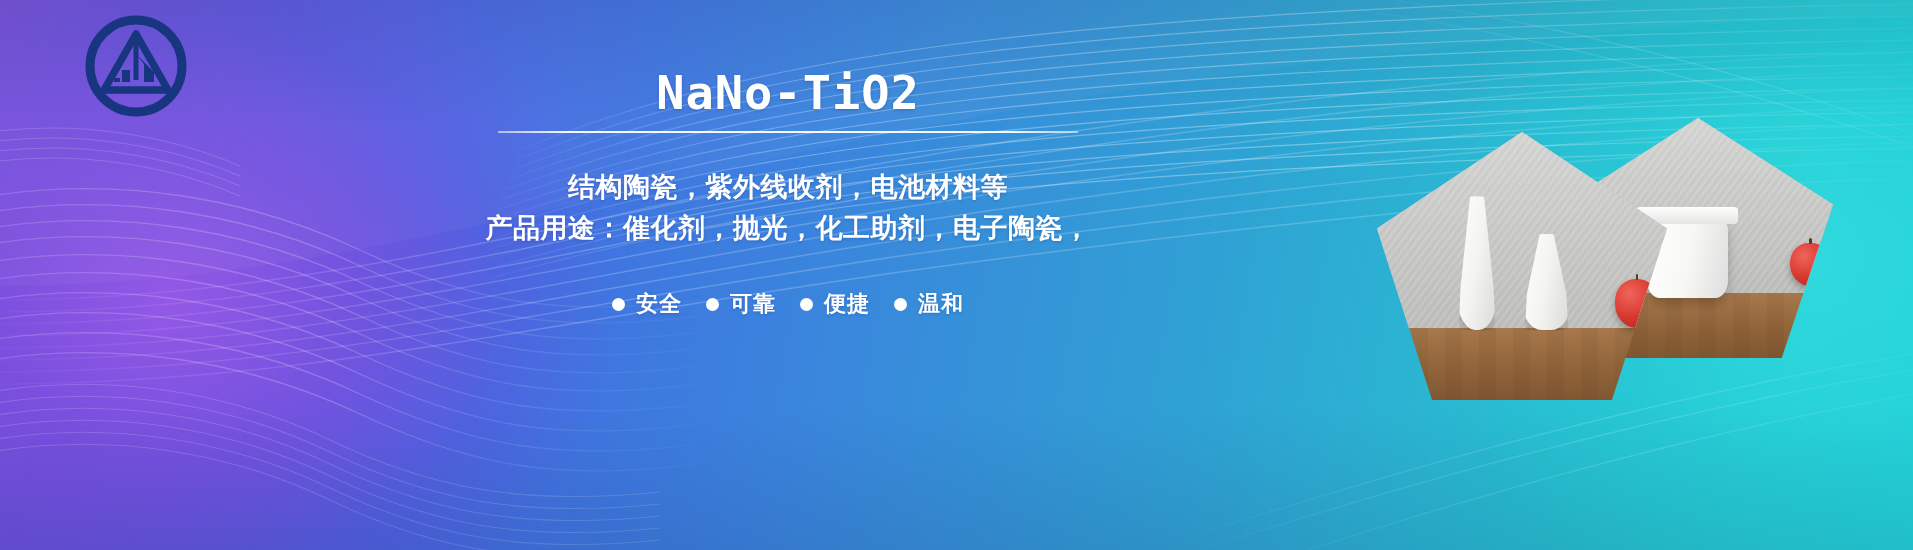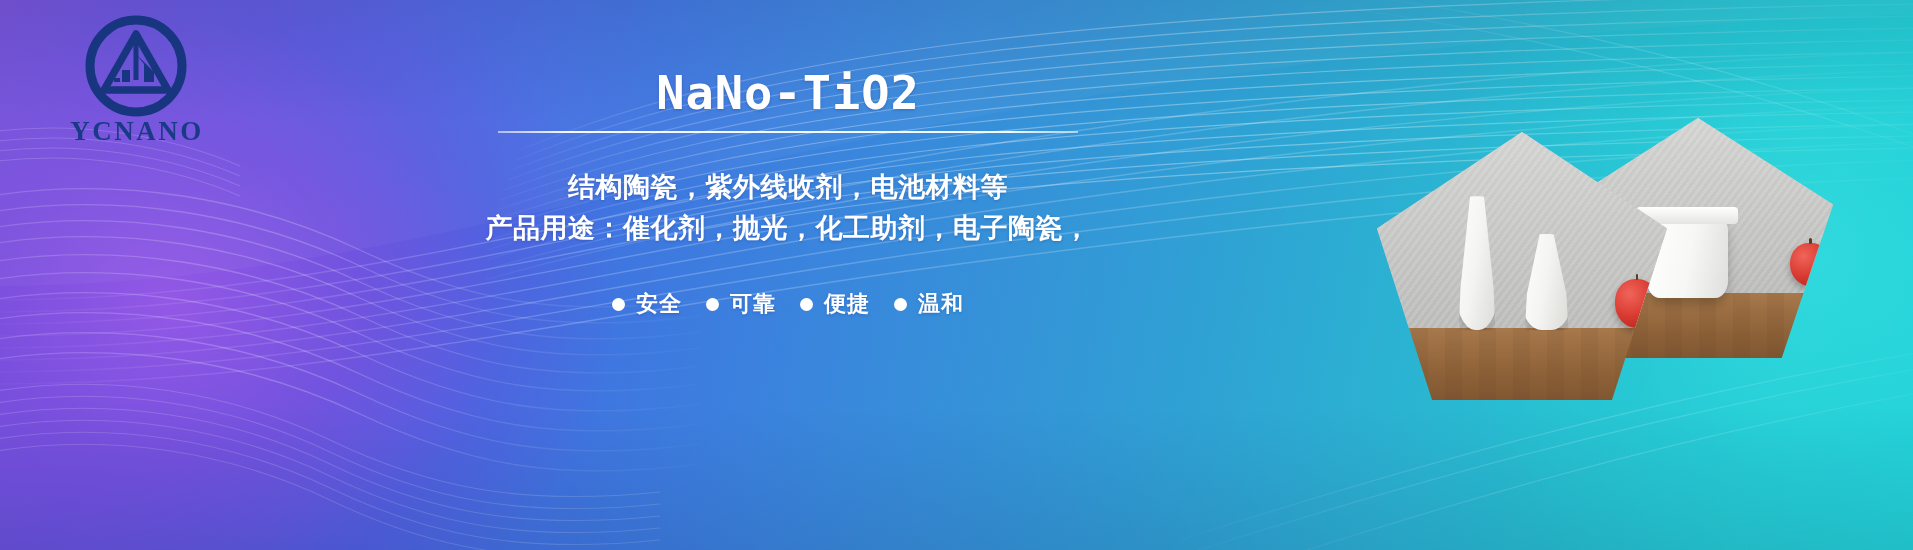--- a/index.html
+++ b/index.html
@@ -390,21 +390,20 @@
     <div class="logo-mark">
       <svg viewBox="0 0 104 104" aria-hidden="true">
         <circle cx="52" cy="52" r="46" fill="none" stroke="#18357f" stroke-width="9"></circle>
         <path d="M52 20 L84 76 L20 76 Z" fill="none" stroke="#18357f" stroke-width="7.5" stroke-linejoin="round"></path>
         <path d="M52 28 L52 66" stroke="#18357f" stroke-width="5"></path>
         <path d="M52 40 L70 58 L70 68 L60 68 L60 50 Z" fill="#18357f"></path>
         <path d="M38 56 L46 56 L46 68 L38 68 Z" fill="#18357f"></path>
         <path d="M30 64 L36 64 L36 68 L30 68 Z" fill="#18357f"></path>
       </svg>
     </div>
-    <div class="logo-wordmark">YCNANO</div>
   </div>
 
   <div class="content">
 
     <div class="title">NaNo-TiO2</div>
 
     <div class="title-rule"></div>
 
     <div class="usage">
       <span class="usage-line">结构陶瓷，紫外线收剂，电池材料等</span>

